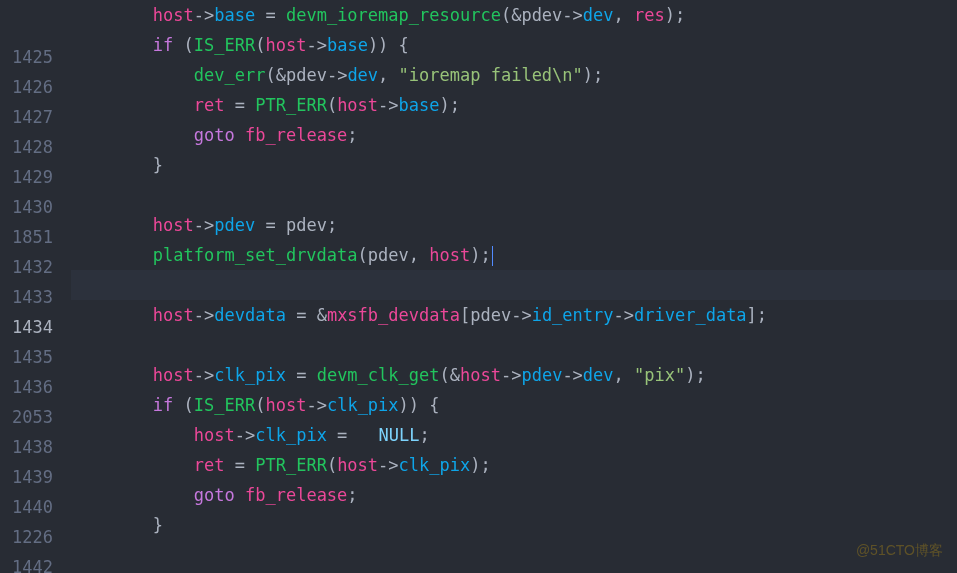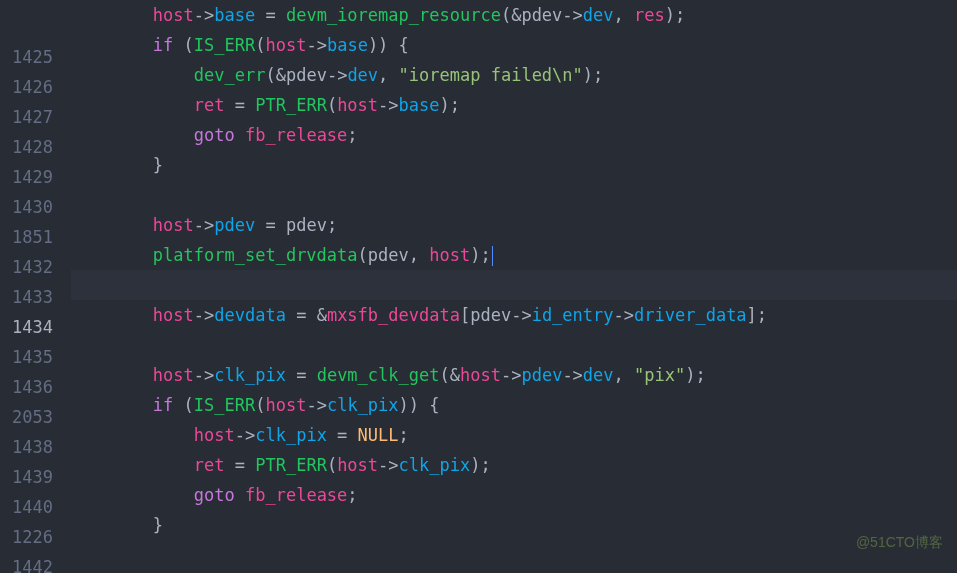--- a/index.html
+++ b/index.html
@@ -30,28 +30,28 @@
   white-space:pre;
   position:relative;
 }
 .code .line { height:30px; }
 .code .line[data-active="true"] { background:#2c313c; }
 .tok-kw   { color:#c678dd; }
 .tok-fn   { color:#22c55e; }
 .tok-var  { color:#ec4899; }
 .tok-str  { color:#98c379; }
 .tok-op   { color:#abb2bf; }
-.tok-const{ color:#fdba74; }
+.tok-const{ color:#7dd3fc;margin-left:21px; }
 .tok-mem  { color:#0ea5e9; }
 .tok-parlight { color:#abb2bf; }
 .watermark {
   position:absolute;
   right:14px;
-  bottom:16px;
-  color:#bef264;
+  bottom:8px;
+  color:#eab308;
   opacity:0.28;
   font-family: sans-serif;
   font-size:14px;
 }
 .cursor {
   display:inline-block;
   width:1px;
   height:20px;
   background:#528bff;
   vertical-align:middle;

